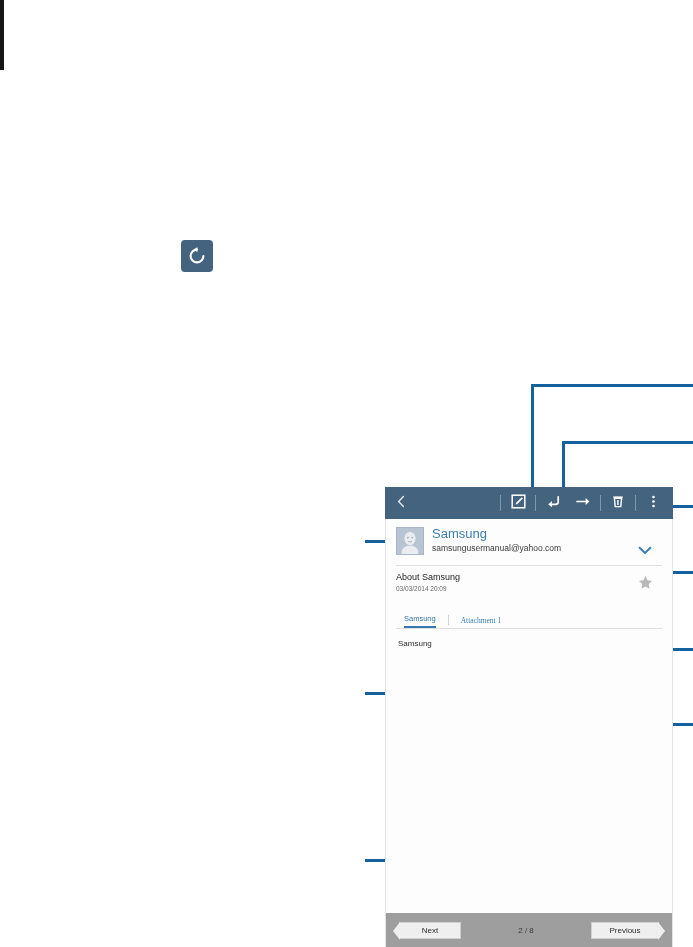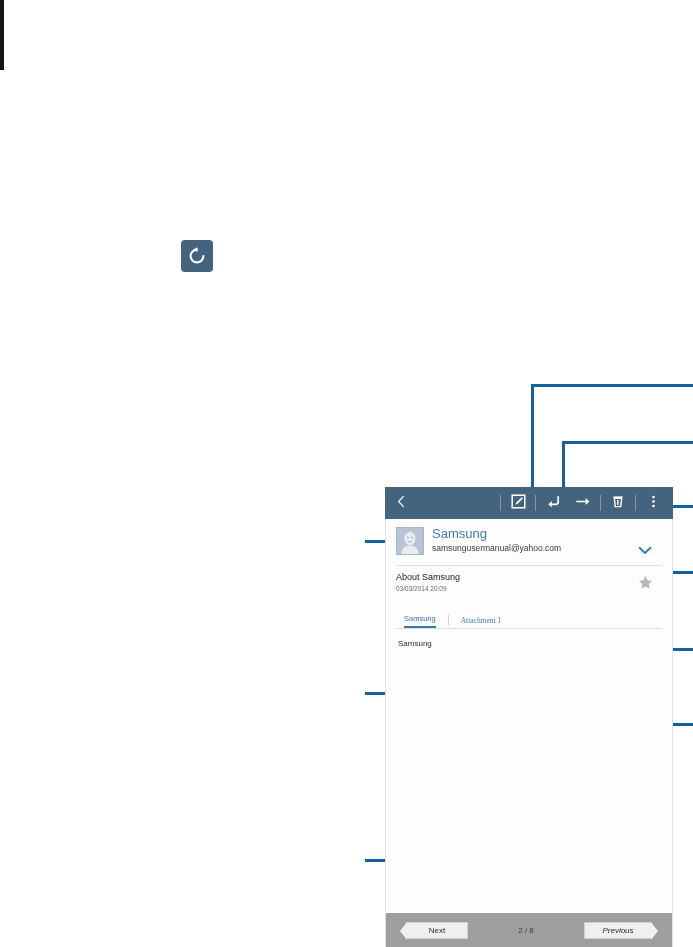--- a/index.html
+++ b/index.html
@@ -77,29 +77,29 @@
   .tab-active{color:#3878ad;border-bottom:2px solid #3878ad;}
   .tab-sep{width:1px;height:10px;background:#d2d2d2;margin:0 12px 3px 12px;}
   .tab-idle{color:#3c7fb1;font-family:Liberation Serif, serif;}
 
   .tabs-rule{height:1px;background:#e0e0e0;margin:0 10px;}
   .mail-content{padding:10px 12px;font-size:8px;color:#2b2b2b;}
 
   .bottombar{
     position:absolute;left:0;bottom:0;width:100%;height:34px;
     background:#9e9e9e;display:flex;align-items:center;
-    box-sizing:border-box;padding:0 8px;
+    box-sizing:border-box;padding:0 1px;
   }
   .navbtn{
     position:relative;height:17px;background:#efefef;border:1px solid #cfcfcf;
     font-size:8px;color:#2b2b2b;display:flex;align-items:center;justify-content:center;
     box-sizing:border-box;
   }
   .navbtn-next{width:62px;margin-left:12px;}
-  .navbtn-prev{width:68px;margin-right:12px;font-style:italic;}
+  .navbtn-prev{width:68px;margin-right:12px;}
   .navbtn-next:before{
     content:"";position:absolute;left:-7px;top:-1px;
     border-top:9px solid transparent;border-bottom:9px solid transparent;
     border-right:7px solid #efefef;
   }
   .navbtn-prev:after{
     content:"";position:absolute;right:-7px;top:-1px;
     border-top:9px solid transparent;border-bottom:9px solid transparent;
     border-left:7px solid #efefef;
   }

